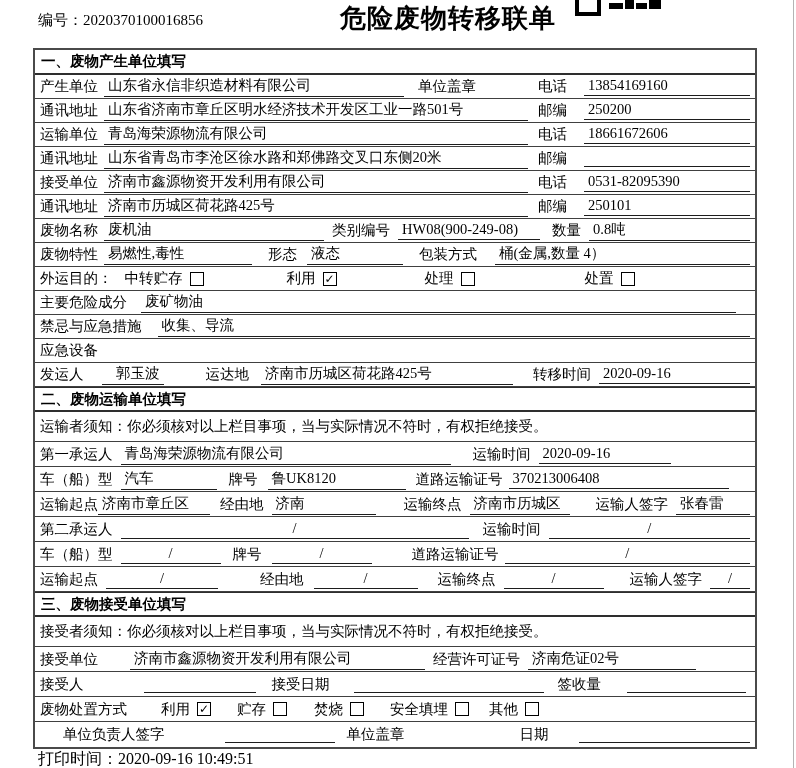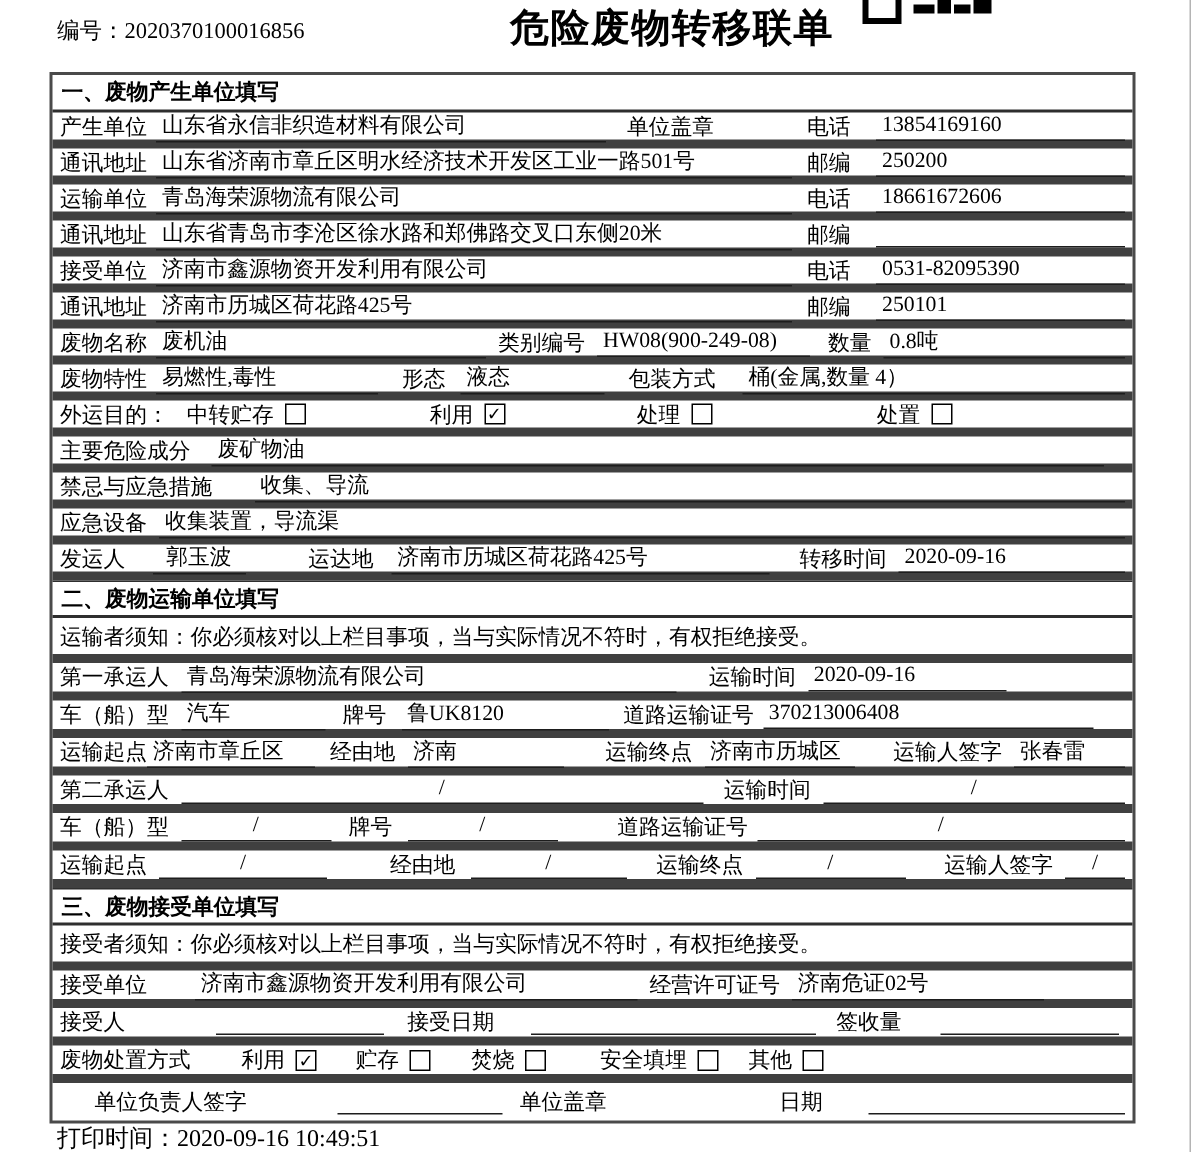--- a/index.html
+++ b/index.html
@@ -19,21 +19,21 @@
   
   .qr{position:absolute;left:575px;top:0;width:90px;height:9px;}
   .qr .p1{position:absolute;left:0;top:-6px;width:18px;height:14px;border:4px solid #000;background:#fff;}
   .qr .b{position:absolute;background:#000;}
   
   .form{
     position:absolute;left:33px;top:48px;width:720px;
     border:2px solid #4a4a4a;background:#fff;
   }
   .row{
-    display:flex;align-items:center;height:24px;border-bottom:6px solid #404040;
+    display:flex;align-items:center;height:24px;border-bottom:1px solid #404040;
     padding:0 5px;font-size:14.5px;white-space:nowrap;box-sizing:border-box;
   }
   .s23 .row{height:25px;}
   .row.notice-row{height:30px;}
   .row.last{border-bottom:none;padding-left:28px;}
   .sec-h{
     display:flex;align-items:center;height:25px;padding:0 6px;
     font-family:"DejaVu Sans","Liberation Sans",sans-serif;
     font-weight:bold;font-size:14.5px;border-bottom:2px solid #2e2e2e;box-sizing:border-box;
   }
@@ -170,31 +170,30 @@
     </span>
   </div>
 
   <div class="row">
     <span class="lbl">主要危险成分</span>
     <span class="u grow" style="margin-left:14px;margin-right:14px;">废矿物油</span>
   </div>
 
   <div class="row">
     <span class="lbl">禁忌与应急措施</span>
-    <span class="u grow" style="margin-left:28px;">收集、导流</span>
+    <span class="u grow" style="margin-left:16px;">收集、导流</span>
   </div>
 
   <div class="row">
     <span class="lbl">应急设备</span>
-    <span class="u grow" style="margin-left:8px;">收集装置，导流渠</span>
   </div>
 
   <div class="row">
     <span class="lbl">发运人</span>
-    <span class="u center" style="width:62px;margin-left:18px;">郭玉波</span>
+    <span class="u center" style="width:62px;margin-left:18px;text-align:right;">郭玉波</span>
     <span class="lbl" style="margin-left:42px;">运达地</span>
     <span class="u" style="width:252px;margin-left:12px;">济南市历城区荷花路425号</span>
     <span class="lbl" style="margin-left:20px;">转移时间</span>
     <span class="u grow" style="margin-left:8px;">2020-09-16</span>
   </div>
 
   <div class="s23">
   <div class="sec-h mid">二、废物运输单位填写</div>
 
   <div class="row notice-row">
@@ -285,21 +284,21 @@
       <span class="cb">✓</span>
     </span>
     <span class="opt" style="margin-left:26px;">
       <span>贮存</span>
       <span class="cb"></span>
     </span>
     <span class="opt" style="margin-left:27px;">
       <span>焚烧</span>
       <span class="cb"></span>
     </span>
-    <span class="opt" style="margin-left:36px;">
+    <span class="opt" style="margin-left:26px;">
       <span>安全填埋</span>
       <span class="cb"></span>
     </span>
     <span class="opt" style="margin-left:20px;">
       <span>其他</span>
       <span class="cb"></span>
     </span>
   </div>
 
   <div class="row last">

